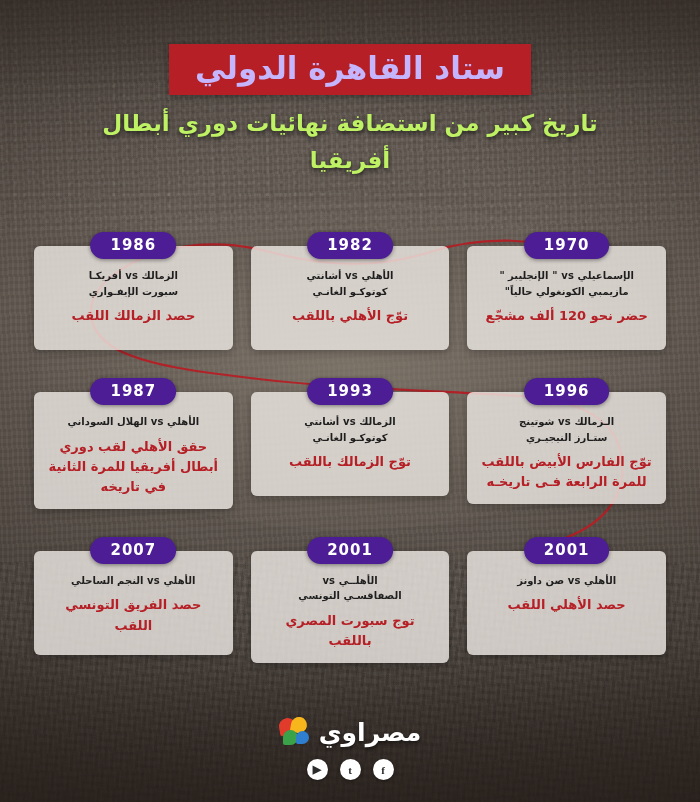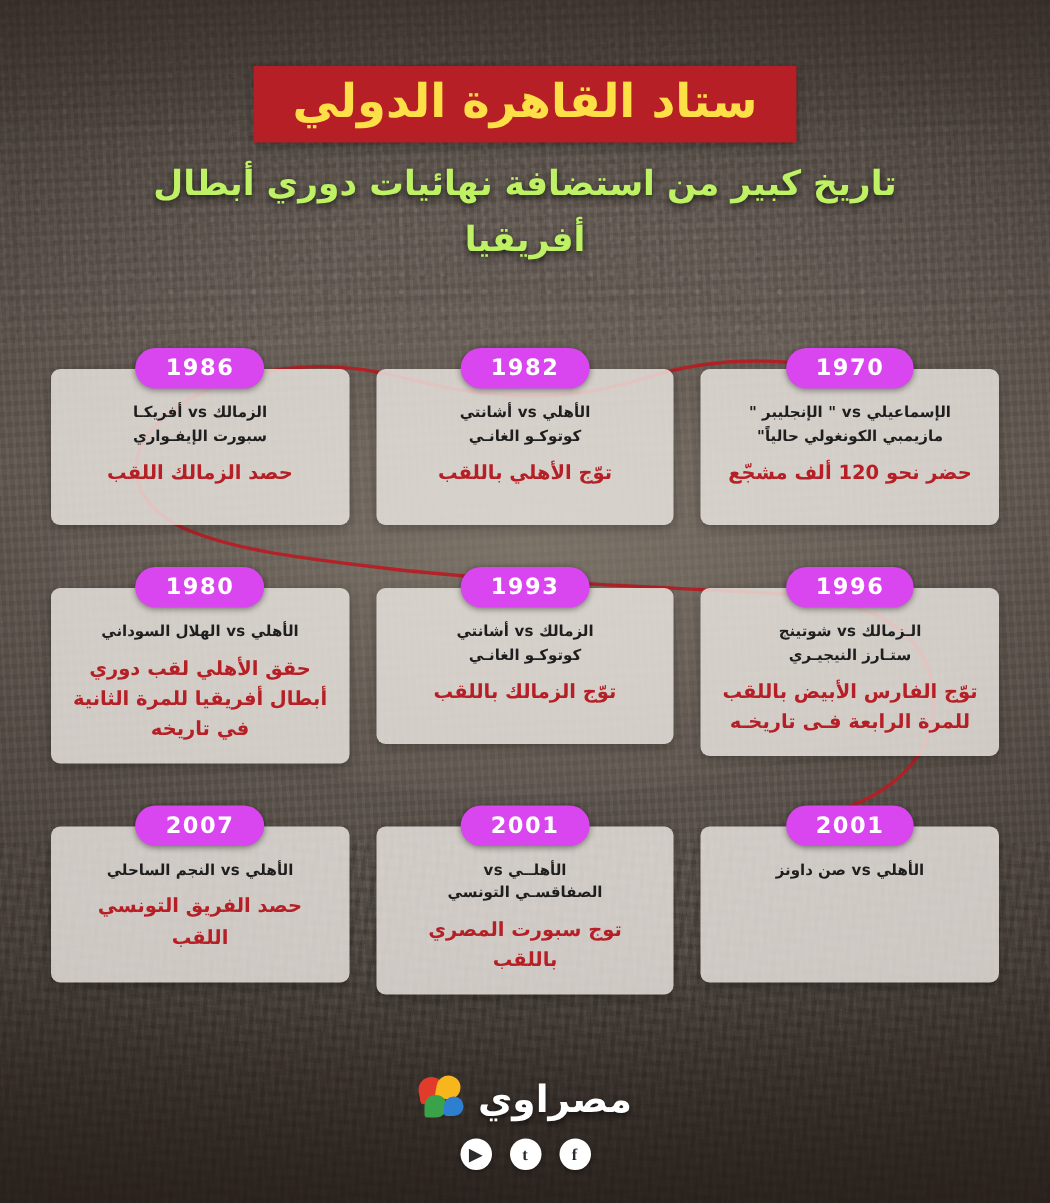--- a/index.html
+++ b/index.html
@@ -61,21 +61,21 @@
 
   
   .header {
     position: absolute; top: 44px; right: 0; left: 0;
     text-align: center;
     z-index: 5;
   }
   .title-main {
     display: inline-block;
     background: #b51f25;
-    color: #fde047;
+    color: #c4b5fd;
     font-size: 31px;
     font-weight: bold;
     padding: 7px 26px 10px 26px;
     letter-spacing: 0px;
     line-height: 1.1;
     box-shadow: 0 2px 6px rgba(0,0,0,0.35);
   }
   .title-sub {
     margin-top: 10px;
     color: #bef264;
@@ -105,21 +105,21 @@
     z-index: 4;
   }
   .card {
     position: relative;
     padding-top: 14px;
   }
   .year {
     position: absolute;
     top: 0; left: 50%;
     transform: translateX(-50%);
-    background: #d946ef;
+    background: #4c1d95;
     color: #ffffff;
     font-size: 15px;
     font-weight: bold;
     border-radius: 14px;
     padding: 4px 20px 5px 20px;
     z-index: 3;
     box-shadow: 0 1px 4px rgba(0,0,0,0.45);
     letter-spacing: 1px;
   }
   .panel {
@@ -258,33 +258,34 @@
   <div class="card">
     <div class="year">1993</div>
     <div class="panel">
       <div class="teams">الزمالك vs أشانتي</div>
       <div class="teams">كوتوكـو الغانـي</div>
       <div class="result">توّج الزمالك باللقب</div>
     </div>
   </div>
 
   <div class="card">
-    <div class="year">1980</div>
+    <div class="year">1987</div>
     <div class="panel">
       <div class="teams">الأهلي vs الهلال السوداني</div>
       <div class="teams"></div>
       <div class="result">حقق الأهلي لقب دوري أبطال أفريقيا للمرة الثانية في تاريخه</div>
     </div>
   </div>
 
   <div class="card">
     <div class="year">2001</div>
     <div class="panel">
       <div class="teams">الأهلي vs صن داونز</div>
       <div class="teams"></div>
+      <div class="result">حصد الأهلي اللقب</div>
     </div>
   </div>
 
   <div class="card">
     <div class="year">2001</div>
     <div class="panel">
       <div class="teams">الأهلــي vs</div>
       <div class="teams">الصفاقسـي التونسي</div>
       <div class="result">توج سبورت المصري باللقب</div>
     </div>

